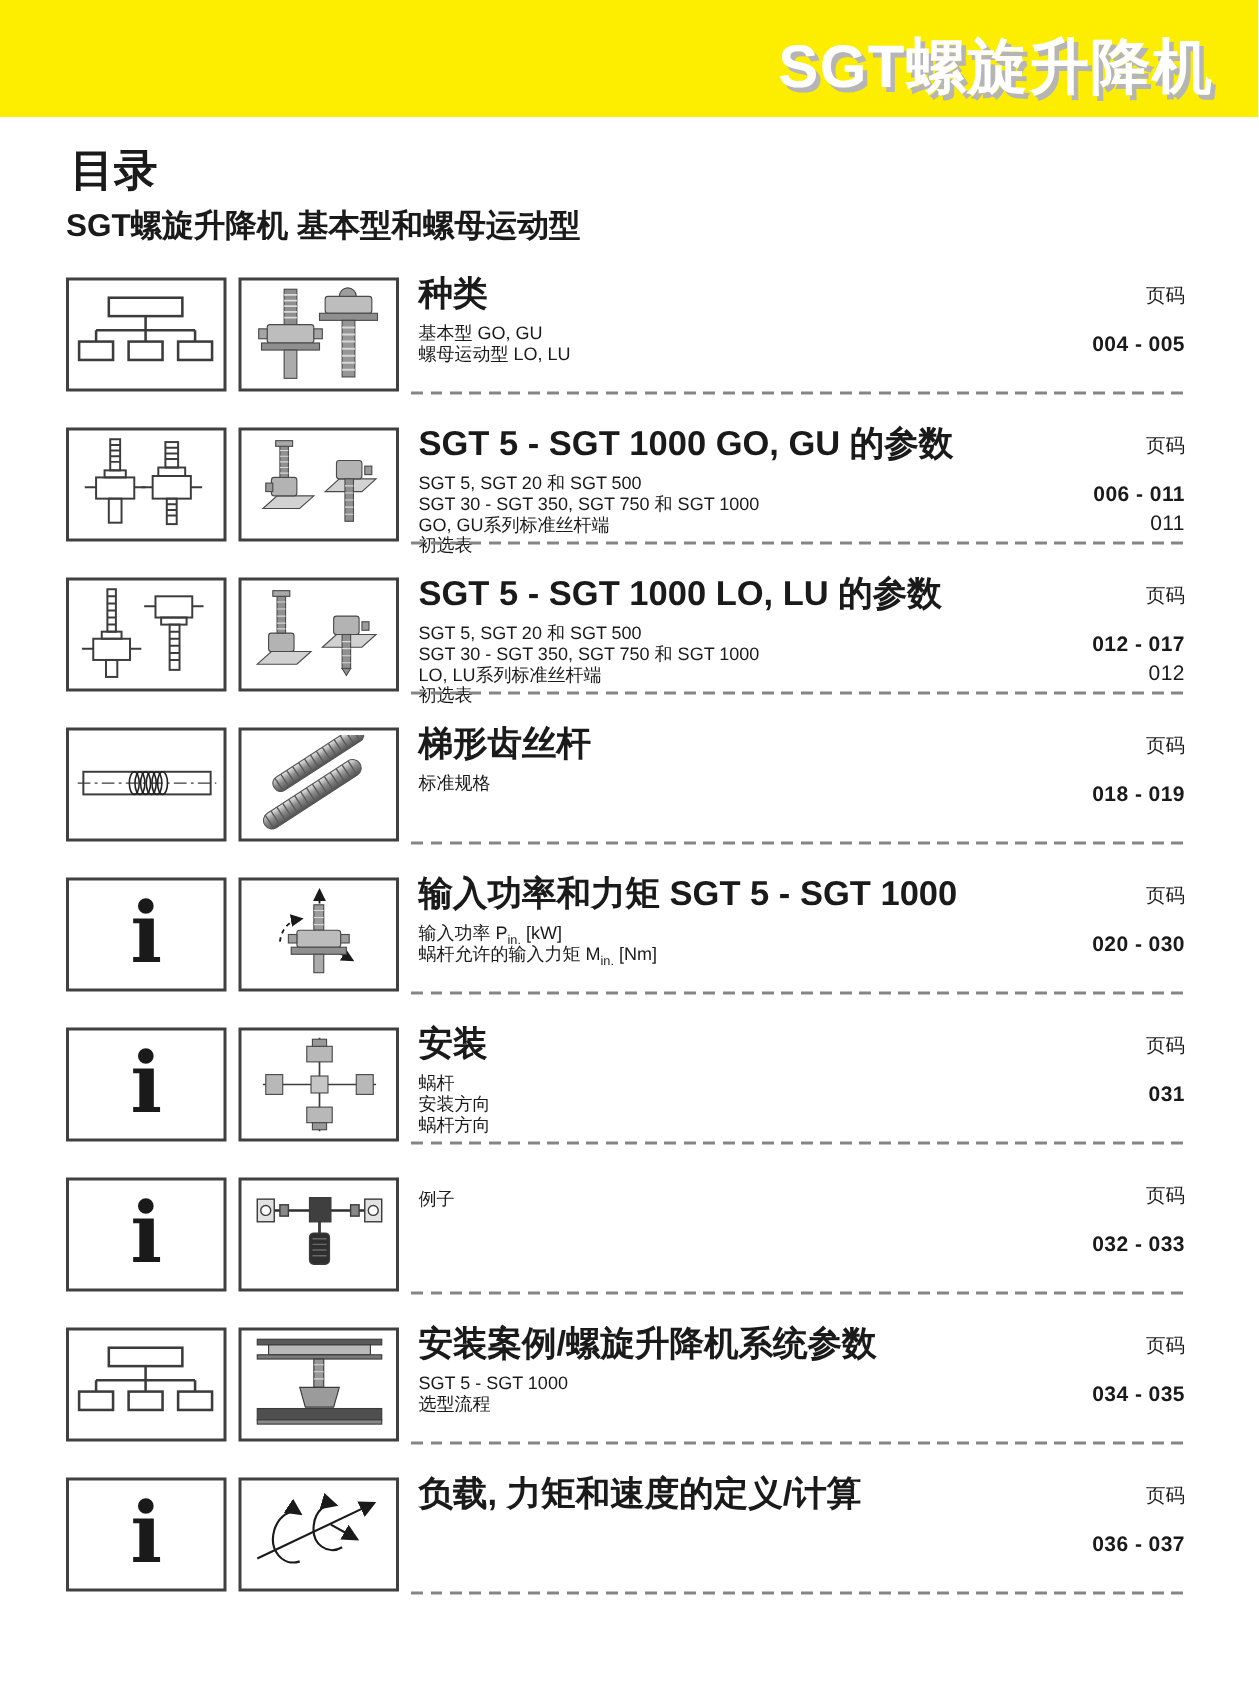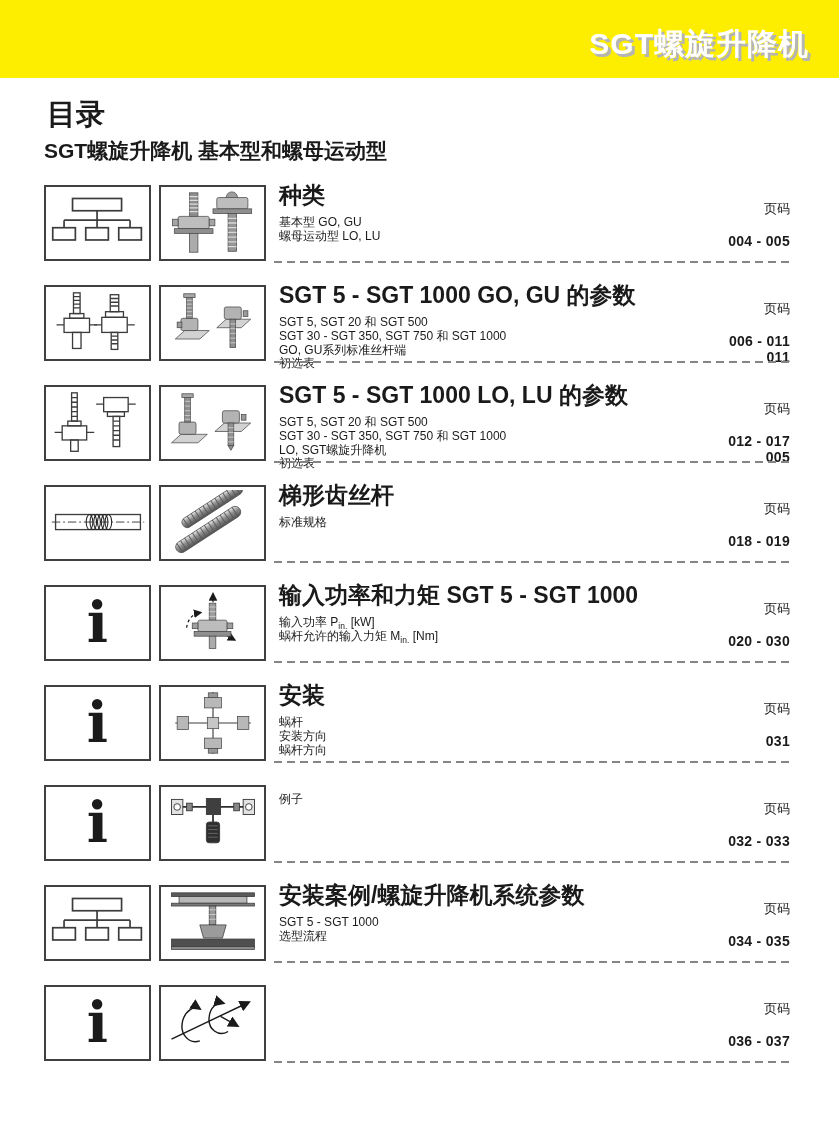--- a/index.html
+++ b/index.html
@@ -5,46 +5,46 @@
   html,body{margin:0;padding:0;}
   body{
     width:839px;height:1130px;background:#ffffff;overflow:hidden;
     font-family:"Liberation Sans",sans-serif;color:#1a1a1a;
   }
   .header{
     height:78px;background:#FDEE00;display:flex;justify-content:flex-end;
     align-items:center;padding-right:30px;box-sizing:border-box;
   }
   .header h1{
-    margin:0;padding-top:10px;font-size:30px;font-weight:bold;color:#ffffff;
+    margin:0;padding-top:10px;font-size:40px;font-weight:bold;color:#ffffff;
     text-shadow:3px 3px 0 #b5b5b5;letter-spacing:1px;
   }
   .main{padding:0 49px 0 44px;}
   .toc-heading{font-size:29px;font-weight:bold;margin:18px 0 0 3px;line-height:36px;}
   .toc-subtitle{font-size:21px;font-weight:bold;margin:6px 0 0 0;line-height:26px;}
   .rows{margin-top:21px;}
   .row{display:flex;height:76px;margin-bottom:24px;}
   .imgbox{
     width:107px;height:76px;border:2px solid #404040;box-sizing:border-box;
     margin-right:8px;display:flex;align-items:center;justify-content:center;
     background:#ffffff;flex:none;
   }
   .ic{width:96px;height:66px;display:block;}
   .info-i{font-family:"DejaVu Serif",serif;font-weight:bold;font-size:56px;line-height:0.95;}
   .row-content{flex:1;position:relative;padding-left:5px;}
   .row-title{font-size:23px;font-weight:bold;line-height:25px;margin-top:-2px;white-space:nowrap;}
   .row-lines{font-size:12px;line-height:13.8px;margin-top:8px;}
   .row-lines sub{font-size:8.5px;line-height:0;}
   .pages-col{
-    position:absolute;top:15px;right:0;bottom:5px;display:flex;
+    position:absolute;top:3px;right:0;bottom:5px;display:flex;
     flex-direction:column;align-items:flex-end;
   }
   .page-label{font-size:13px;}
   .pages{font-size:14px;font-weight:bold;margin-top:15px;letter-spacing:0.3px;}
-  .pages2{font-size:14px;font-weight:bold;margin-top:auto;letter-spacing:0.3px;}
+  .pages2{font-size:14px;font-weight:normal;margin-top:auto;letter-spacing:0.3px;}
   .dash{
     position:absolute;left:0;right:0;bottom:-2px;height:2px;
     background-image:repeating-linear-gradient(90deg,#858585 0 8px,transparent 8px 13px);
   }
 </style>
 </head>
 <body>
 
 <div class="header">
   <h1>SGT螺旋升降机</h1>
@@ -186,27 +186,27 @@
 <path d="M66 40h6M66 45h6M66 50h6M66 55h6" stroke="#d8d8d8" fill="none"></path>
 <path d="M66 59l3 5l3 -5z" fill="#909090"></path>
 </g>
           </svg>
         </div>
     <div class="row-content">
       <div class="row-title">SGT 5 - SGT 1000 LO, LU 的参数</div>
       <div class="row-lines">
             <div>SGT 5, SGT 20 和 SGT 500</div>
             <div>SGT 30 - SGT 350, SGT 750 和 SGT 1000</div>
-            <div>LO, SGT螺旋升降机</div>
+            <div>LO, LU系列标准丝杆端</div>
             <div>初选表</div>
           </div>
       <div class="pages-col">
         <div class="page-label">页码</div>
         <div class="pages">012 - 017</div>
-        <div class="pages2">005</div>
+        <div class="pages2">012</div>
       </div>
       <div class="dash"></div>
     </div>
   </div>
 
   <div class="row">
     <div class="imgbox left-box">
           <svg class="ic" viewBox="0 0 100 70">
             <g fill="none" stroke="#3c3c3c" stroke-width="1.4">
 <rect x="5" y="26" width="90" height="16"></rect>
@@ -417,20 +417,21 @@
             </defs>
 <g stroke="#1a1a1a" fill="none" stroke-width="1.5">
 <line x1="6" y1="52" x2="88" y2="13" marker-end="url(#a9)"></line>
 <line x1="58" y1="28" x2="76" y2="38" marker-end="url(#a9)"></line>
 <path d="M36 54c-12 4 -22 -8 -18 -22c3 -10 12 -16 18 -12" marker-end="url(#a9)"></path>
 <path d="M66 44c-10 6 -22 -2 -20 -16c1 -9 8 -16 15 -14" marker-end="url(#a9)"></path>
 </g>
           </svg>
         </div>
     <div class="row-content">
+      <div class="row-title">负载, 力矩和速度的定义/计算</div>
       <div class="pages-col">
         <div class="page-label">页码</div>
         <div class="pages">036 - 037</div>
 
       </div>
       <div class="dash"></div>
     </div>
   </div>
 </div>
 </div>

